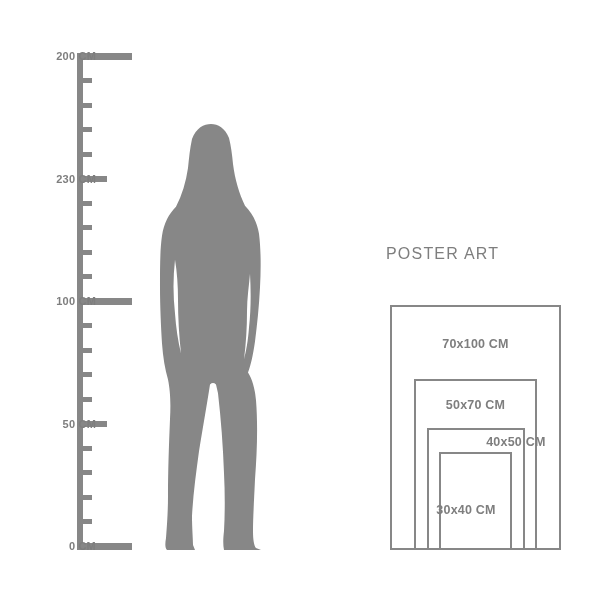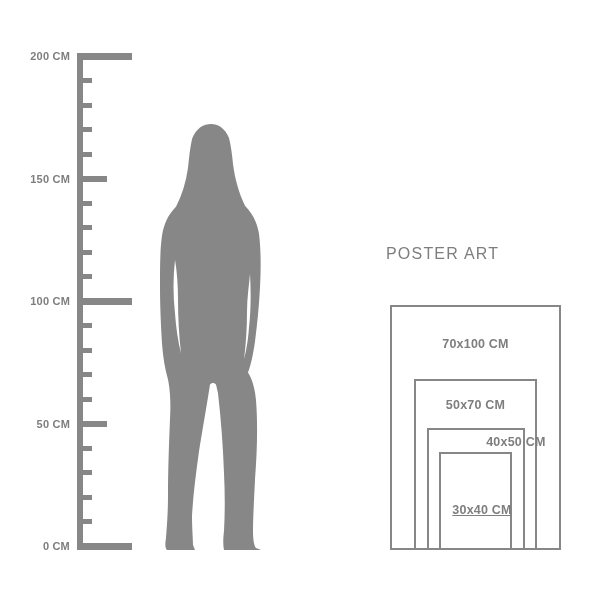--- a/index.html
+++ b/index.html
@@ -6,21 +6,21 @@
   .canvas{
     position:relative;width:600px;height:600px;background:var(--bg,#fff);
     overflow:hidden;font-family:"Liberation Sans",sans-serif;
   }
   
   .rbar{position:absolute;background:var(--gray);}
   .rtick{position:absolute;background:var(--gray);}
   .rlabel{
     position:absolute;left:0;width:70px;height:14px;line-height:14px;
     text-align:right;font-size:11px;font-weight:bold;color:var(--textgray);
-    letter-spacing:0.2px;white-space:nowrap;
+    letter-spacing:0.2px;white-space:nowrap;padding-left:26px;
   }
   
   .silhouette{position:absolute;left:155px;top:122px;width:112px;height:429px;}
   
   .brand{
     position:absolute;left:386px;top:244px;font-size:16px;line-height:20px;
     color:var(--textgray);letter-spacing:1.2px;white-space:nowrap;
   }
   .brand .bold{font-weight:normal;margin-left:5px;}
   
@@ -54,21 +54,21 @@
       <div class="rtick" style="left: 77px; top: 249.5px; width: 15px; height: 5px;"></div>
       <div class="rtick" style="left: 77px; top: 225px; width: 15px; height: 5px;"></div>
       <div class="rtick" style="left: 77px; top: 200.5px; width: 15px; height: 5px;"></div>
       <div class="rtick" style="left: 77px; top: 175.5px; width: 30px; height: 6px;"></div>
       <div class="rtick" style="left: 77px; top: 151.5px; width: 15px; height: 5px;"></div>
       <div class="rtick" style="left: 77px; top: 127px; width: 15px; height: 5px;"></div>
       <div class="rtick" style="left: 77px; top: 102.5px; width: 15px; height: 5px;"></div>
       <div class="rtick" style="left: 77px; top: 78px; width: 15px; height: 5px;"></div>
       <div class="rtick" style="left: 77px; top: 52.5px; width: 55px; height: 7px;"></div>
       <div class="rlabel" style="top: 49px;">200 CM</div>
-      <div class="rlabel" style="top: 171.5px;">150 CM</div>
+      <div class="rlabel" style="top: 171.5px;">230 CM</div>
       <div class="rlabel" style="top: 294px;">100 CM</div>
       <div class="rlabel" style="top: 416.5px;">50 CM</div>
       <div class="rlabel" style="top: 539px;">0 CM</div>
     </div>
 
   <svg class="silhouette" viewBox="0 0 112 430" preserveAspectRatio="none" aria-hidden="true">
     <path fill-rule="evenodd" fill="#878787" d="
       M56,2
       C63,2 70,6 74,16 C76,24 77,32 78,42 C80,58 84,71 90,84
       C97,91 102,100 104,112 C106,128 106,148 105,166
@@ -98,16 +98,16 @@
   </div>
 
   <div id="sizechart" class="sizechart">
       <div class="srect" style="left: 349.8px; top: 305px; width: 171.5px; height: 245px;"></div>
       <div class="slabel" style="left: 365.5px; top: 336.8px;">70x100 CM</div>
       <div class="srect" style="left: 374.3px; top: 378.5px; width: 122.5px; height: 171.5px;"></div>
       <div class="slabel" style="left: 365.5px; top: 398px;">50x70 CM</div>
       <div class="srect" style="left: 386.5px; top: 427.5px; width: 98px; height: 122.5px;"></div>
       <div class="slabel" style="left: 365.5px; top: 434.8px; text-align: right;">40x50 CM</div>
       <div class="srect" style="left: 398.8px; top: 452px; width: 73.5px; height: 98px;"></div>
-      <div class="slabel" style="left: 372px; top: 502.8px; text-decoration: underline;">30x40 CM</div>
+      <div class="slabel" style="left: 356px; top: 502.8px;">30x40 CM</div>
     </div>
 
 </div>
 
 </body></html>

